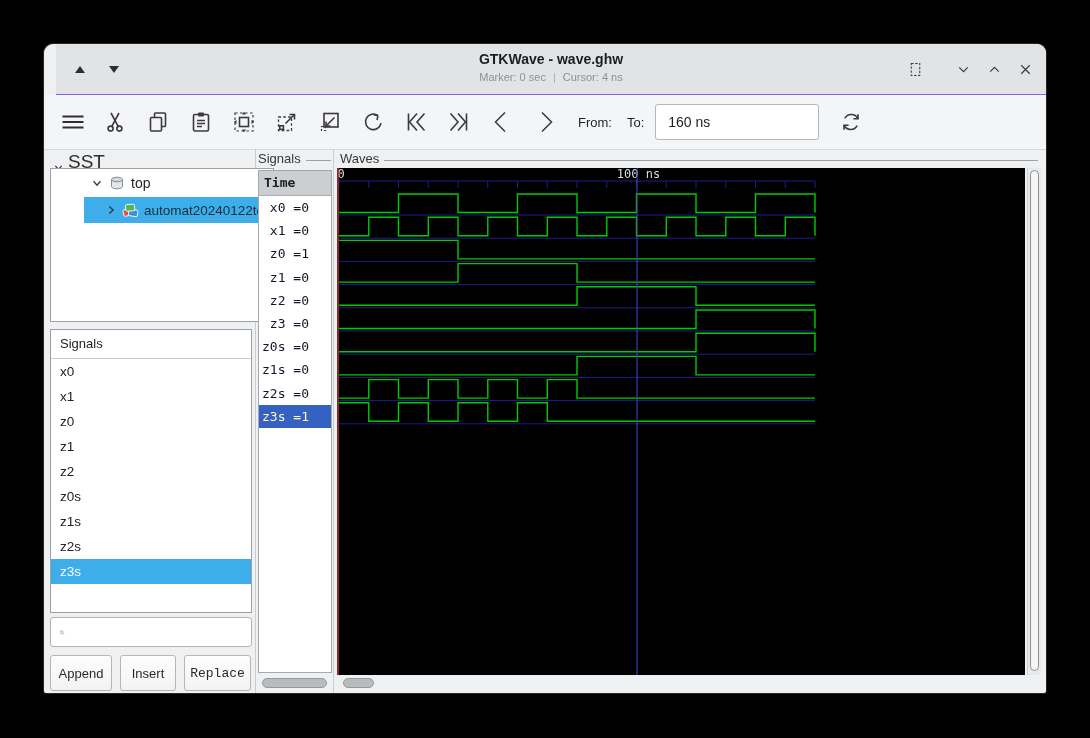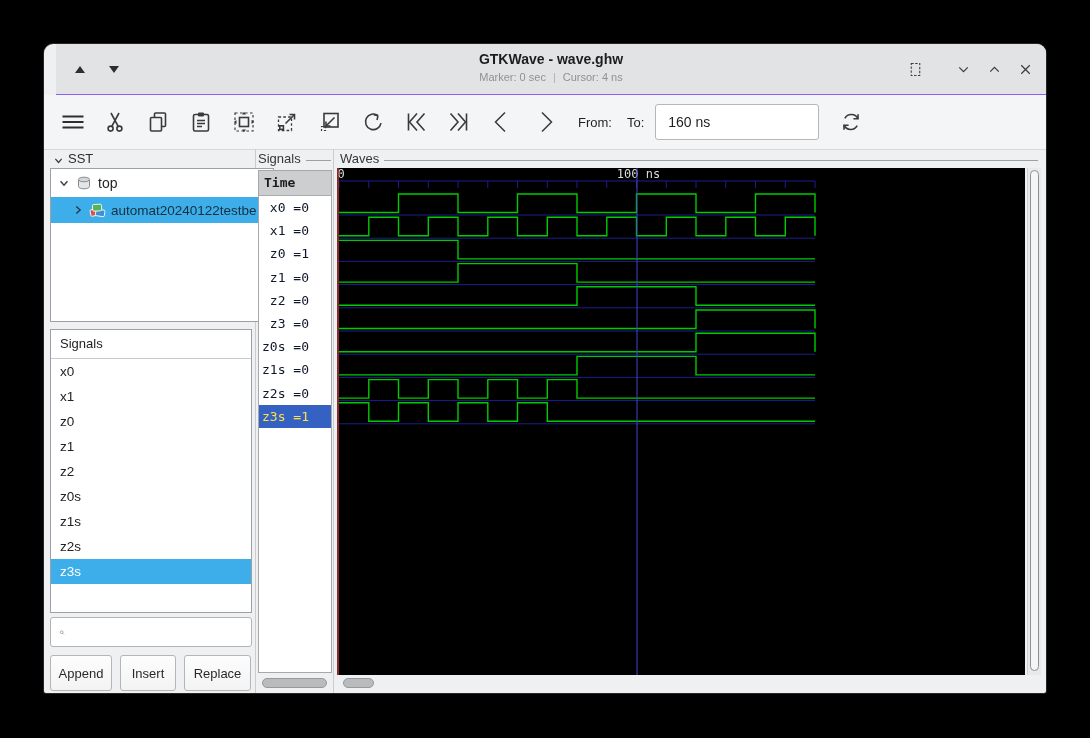--- a/index.html
+++ b/index.html
@@ -30,50 +30,50 @@
   .tb-input{width:168px;height:36px;box-sizing:border-box;border:1px solid #b4b6b8;border-radius:3px;
     background:#fff;font-size:14px;color:#1d1f21;padding:0 12px;font-family:"Liberation Sans",sans-serif;outline:none;}
   .tb-input.to{width:164px;}
   
   .content{position:absolute;top:105px;left:0;right:0;bottom:0;}
   .vdiv{position:absolute;top:0;bottom:0;width:1px;background:#cbccce;}
   .frame-label{display:flex;align-items:center;gap:5px;font-size:13px;color:#35373a;}
   .frame-label .line{flex:1;border-top:1px solid #9da0a3;margin-top:3px;}
   
   #sst-header{position:absolute;left:9px;top:2px;display:flex;align-items:flex-end;gap:4px;
-    font-size:13px;color:#2a2c2e;}
+    font-size:19px;color:#2a2c2e;}
   #tree-box{position:absolute;left:6px;top:19px;width:224px;height:154px;background:#fff;
-    border:1px solid #9da1a5;box-sizing:border-box;overflow:hidden;}
+    border:1px solid #9da1a5;box-sizing:border-box;overflow:hidden;padding-left:33px;}
   .tree-row{height:28px;display:flex;align-items:center;padding-left:7px;gap:6px;font-size:14px;color:#1f2123;}
   .tree-row.selected{height:26px;background:#3daee9;padding-left:21px;color:#14303f;font-size:13.5px;
     white-space:nowrap;overflow:hidden;gap:5px;}
   .tree-row svg{flex:0 0 auto;}
   #signals-box{position:absolute;left:6px;top:180px;width:202px;height:284px;background:#fff;
     border:1px solid #9da1a5;box-sizing:border-box;overflow:hidden;}
   .sf-header{height:28px;line-height:28px;padding-left:9px;font-size:13px;color:#212325;
     border-bottom:1px solid #c7c9cb;}
   .sf-item{height:25px;line-height:25px;padding-left:9px;font-size:13.5px;color:#212325;}
   .sf-item.selected{background:#3daee9;color:#fff;}
   #search-box{position:absolute;left:6px;top:468px;width:202px;height:30px;box-sizing:border-box;
     background:#fff;border:1px solid #b1b3b5;border-radius:3px;display:flex;align-items:center;padding-left:8px;}
   #search-input{border:none;outline:none;flex:1;height:100%;font-size:13px;background:transparent;margin-left:6px;}
   #finder-buttons{position:absolute;left:6px;top:506px;width:202px;display:flex;gap:8px;border-radius:6px;}
   .btn{height:36px;background:linear-gradient(#fdfdfd,#f3f3f4);border:1px solid #b3b5b7;border-radius:3px;
     font-size:13px;color:#27292b;font-family:"Liberation Sans",sans-serif;display:flex;align-items:center;
     justify-content:center;cursor:default;}
-  .btn.append{width:62px;}.btn.insert{width:56px;}.btn.replace{width:67px;}
+  .btn.append{width:62px;}.btn.insert{width:56px;}.btn.replace{width:67px;font-family:Liberation Mono, monospace;}
   
   #mid-label{position:absolute;left:214px;top:2px;width:73px;}
   #mid-panel{position:absolute;left:214px;top:21px;width:74px;height:503px;background:#fff;
     border:1px solid #a6a8aa;box-sizing:border-box;overflow:hidden;}
   #time-header{height:24px;line-height:24px;background:#cdced0;border-bottom:1px solid #aaacae;
     font-family:"DejaVu Sans Mono",monospace;font-size:13px;font-weight:bold;color:#1a1c1e;padding-left:5px;}
   .val-row{height:23.2px;line-height:23.2px;font-family:"DejaVu Sans Mono",monospace;font-size:13px;
     white-space:pre;color:#0f172a;padding-left:3px;}
-  .val-row.selected{background:#3562c2;color:#fde047;}
+  .val-row.selected{background:#3562c2;color:#fef9c3;}
   #mid-hscroll{position:absolute;left:218px;top:529px;width:65px;height:10px;background:#babbbd;
     border:1px solid #96989a;border-radius:5px;box-sizing:border-box;}
   
   #waves-label{position:absolute;left:296px;top:2px;right:8px;}
   #wave-box{position:absolute;left:293px;top:19px;width:688px;height:507px;background:#000;}
   #wave-vscroll{position:absolute;left:983px;top:19px;width:14px;height:507px;background:#e8e9ea;
     border-left:1px solid #d0d1d3;box-sizing:border-box;}
   #wave-vthumb{position:absolute;left:2px;top:2px;width:9px;height:501px;background:#f5f5f6;
     border:1px solid #8e9092;border-radius:5px;box-sizing:border-box;}
   #wave-hthumb{position:absolute;left:299px;top:529px;width:31px;height:10px;background:#babbbd;

